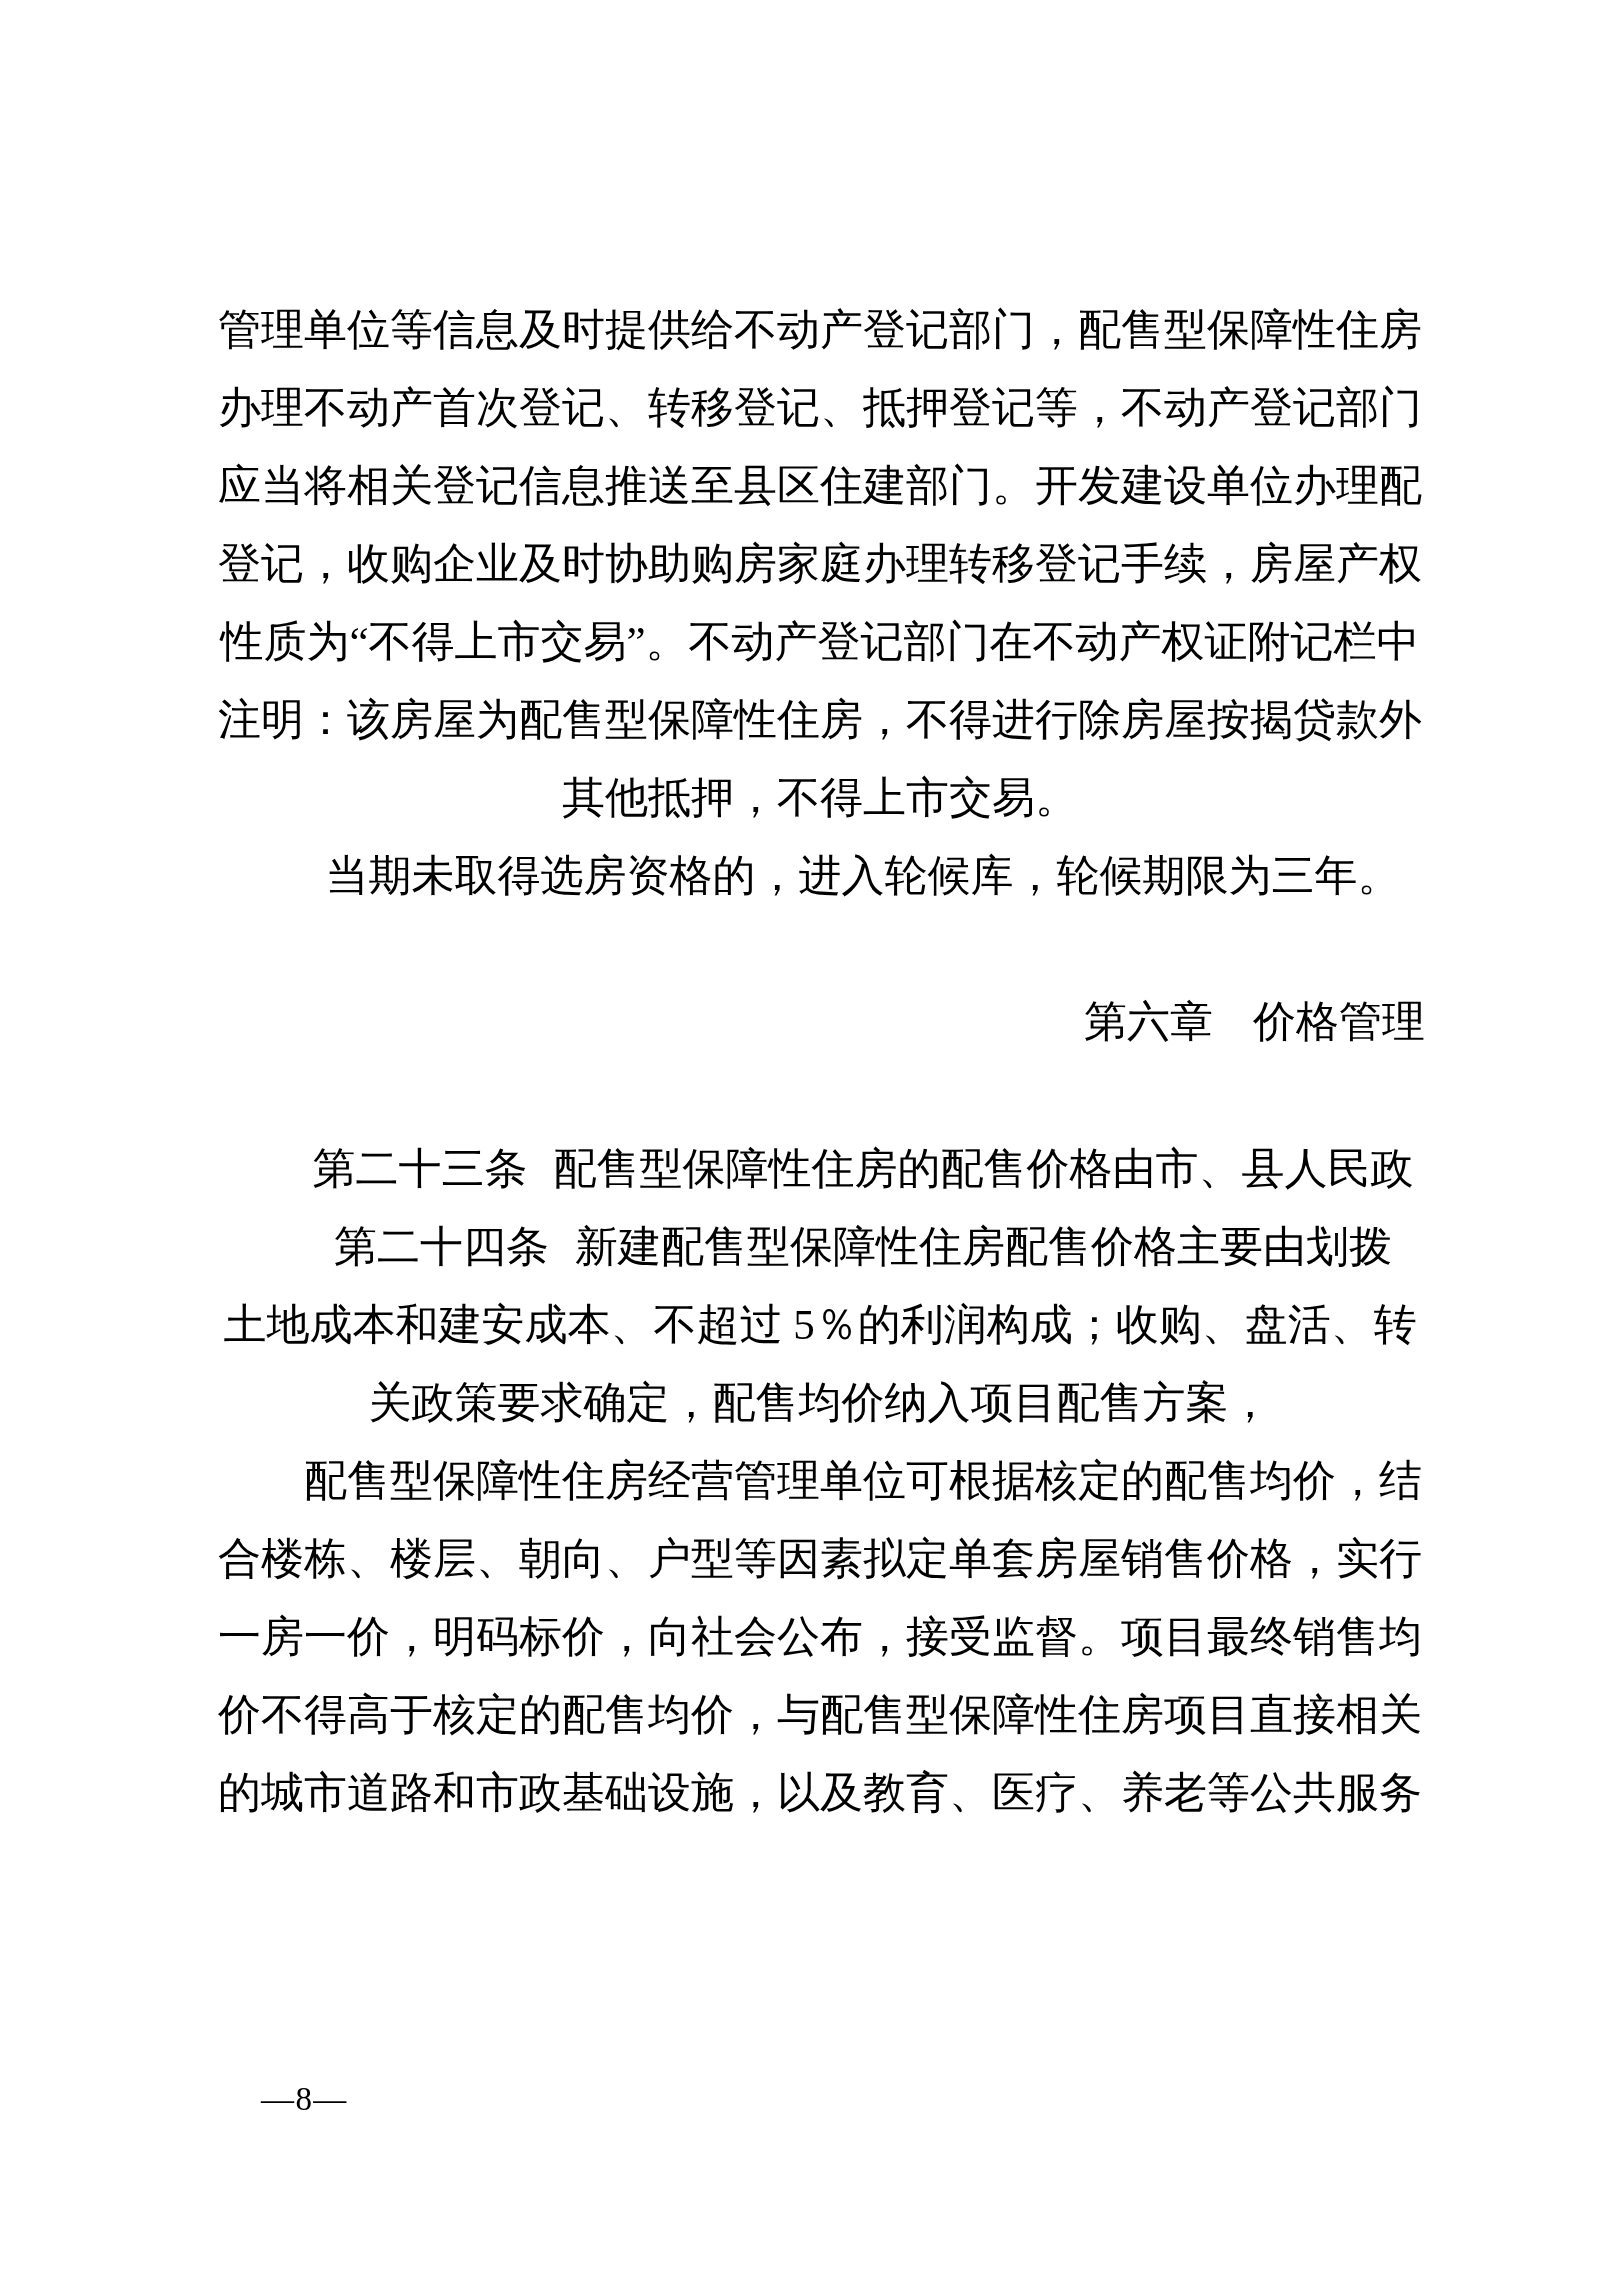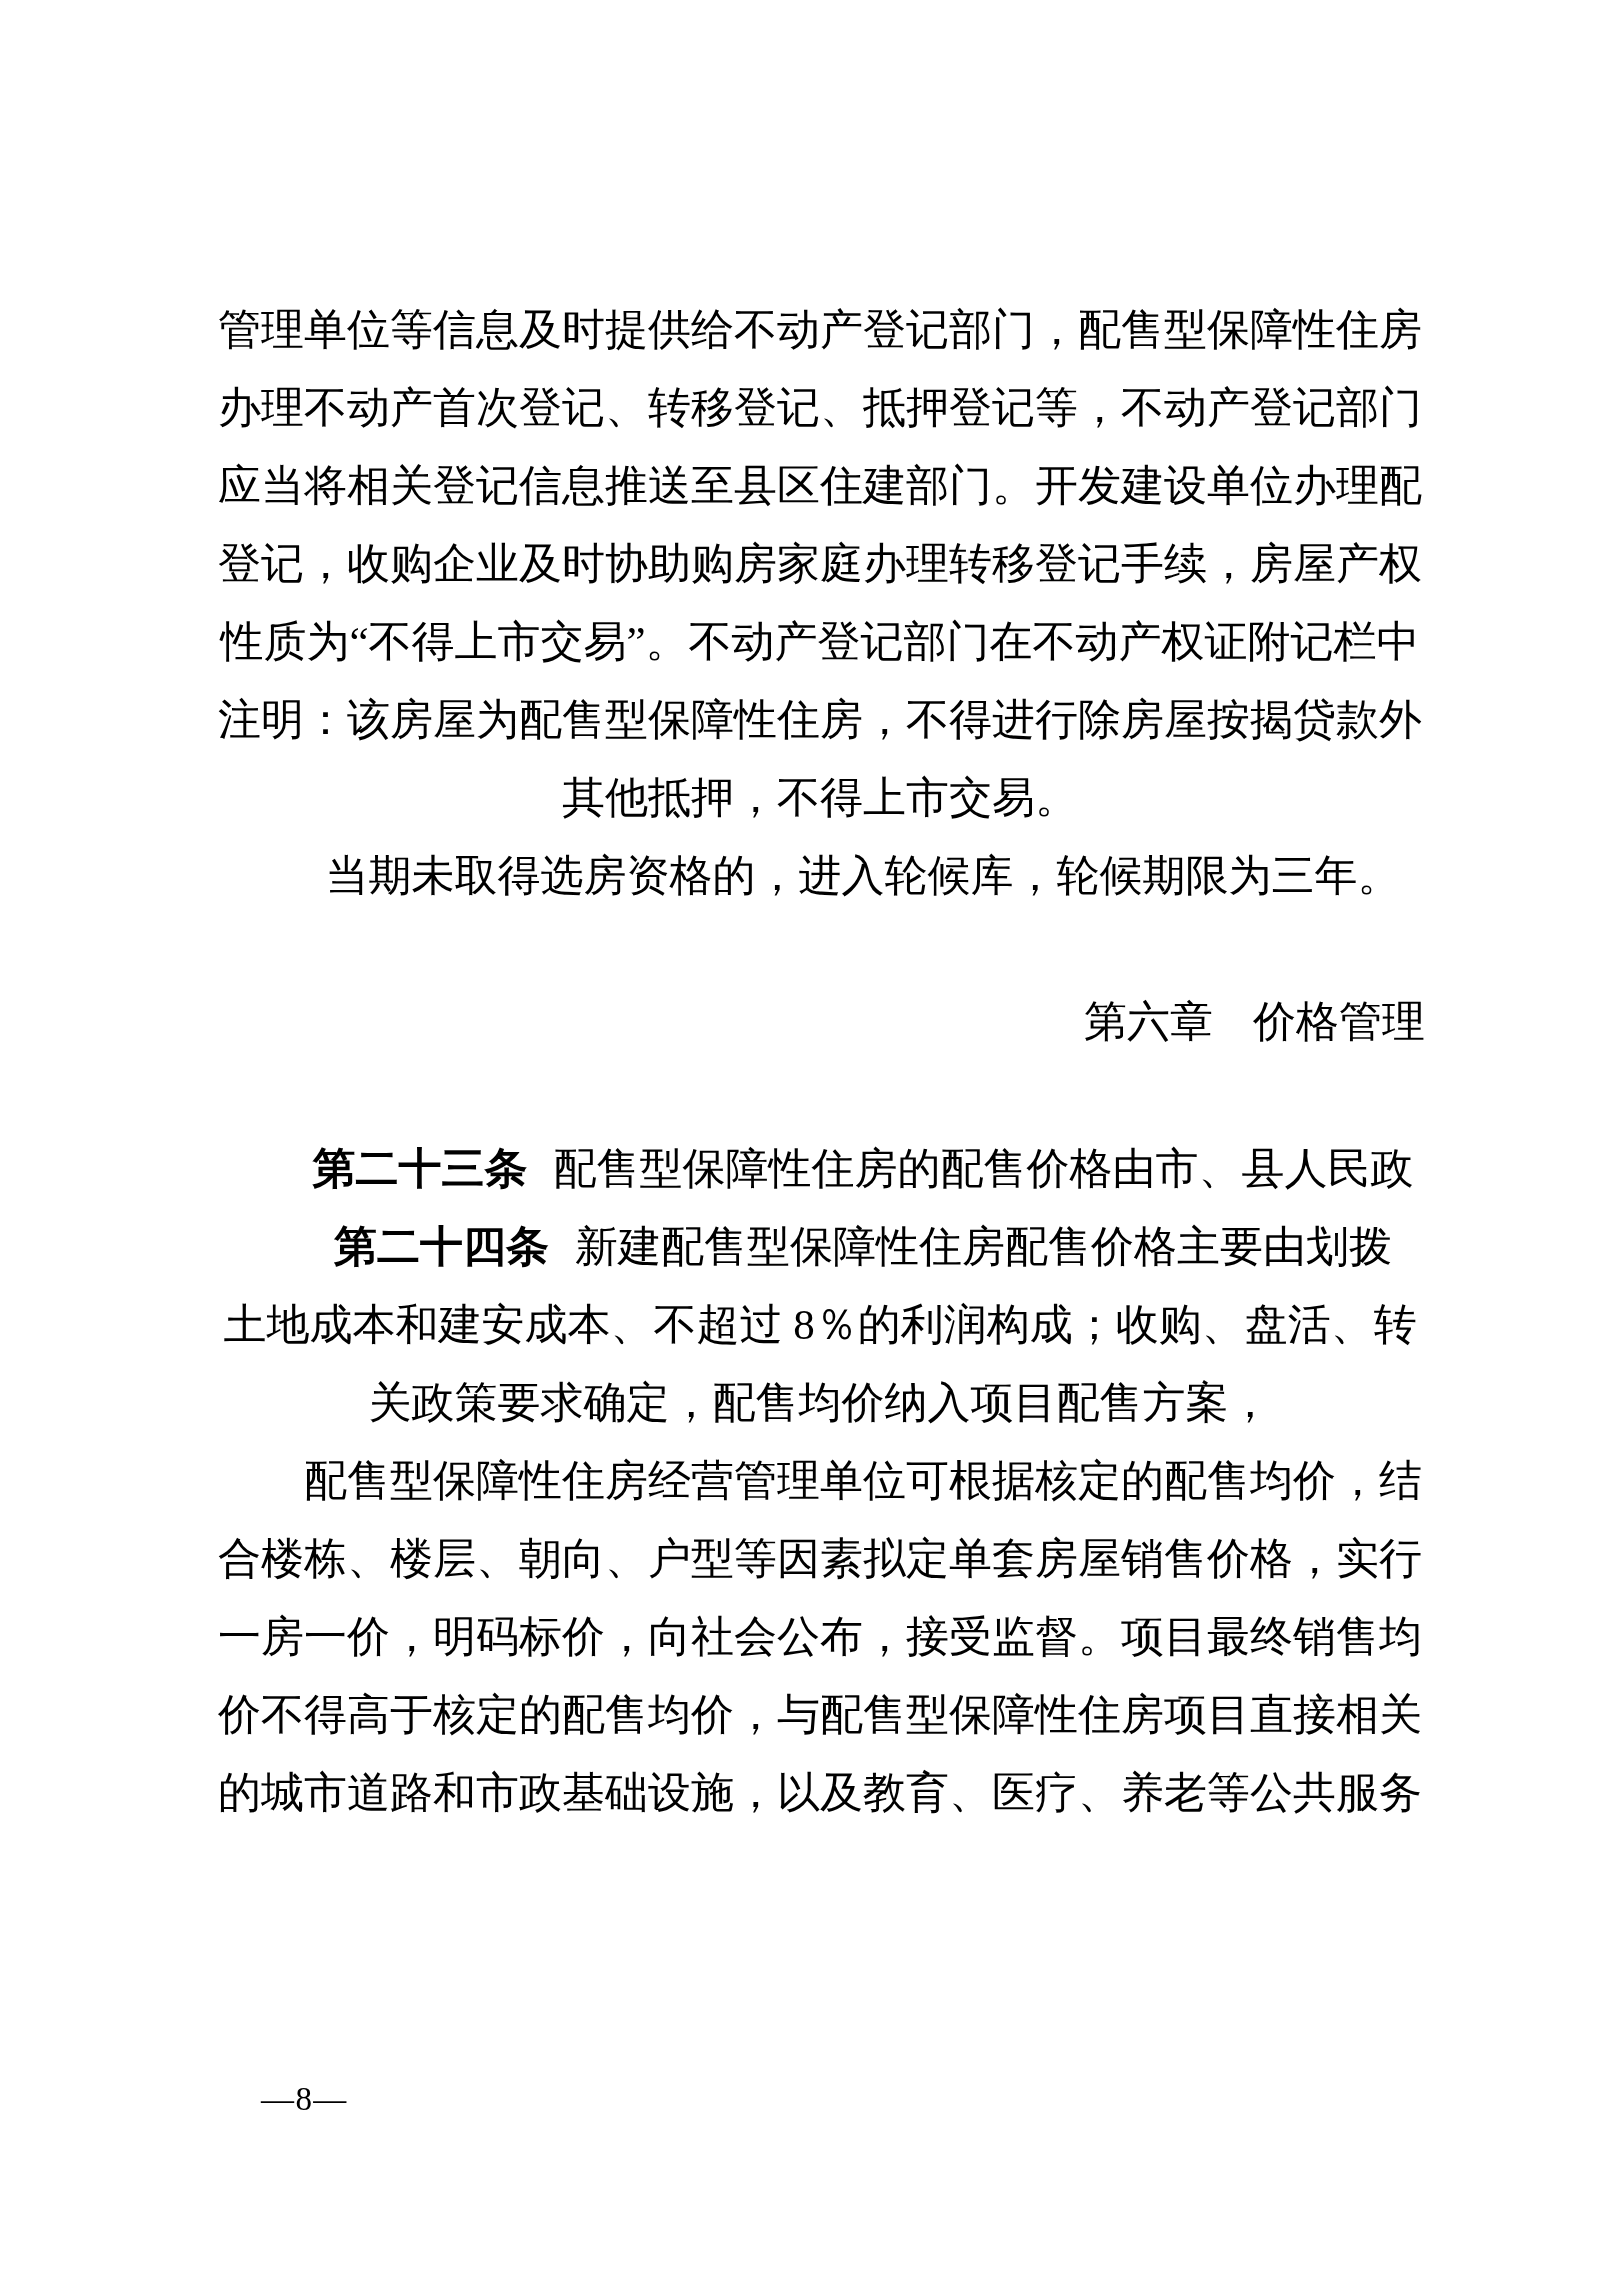--- a/index.html
+++ b/index.html
@@ -34,21 +34,21 @@
   }
   .heading {
     text-align: right;
     text-indent: 0;
     margin-top: 68px;
   }
   .article-start {
     margin-top: 69px;
   }
   .term {
-    font-weight: 700;
+    font-weight: 400;
     margin-right: 26px;
   }
   .chapter-no {
     margin-right: 40px;
   }
   .page-number {
     position: absolute;
     left: 261px;
     top: 2060px;
     height: 78px;
@@ -77,21 +77,21 @@
       <span class="chapter-no">第六章</span><span>价格管理</span>
     </div>
 
     <div class="line indent article-start">
       <span class="term">第二十三条</span><span>配售型保障性住房的配售价格由市、县人民政</span>
     </div>
 
     <div class="line indent">
       <span class="term">第二十四条</span><span>新建配售型保障性住房配售价格主要由划拨</span>
     </div>
-    <div class="line">土地成本和建安成本、不超过 8％的利润构成；收购、盘活、转</div>
+    <div class="line">土地成本和建安成本、不超过 5％的利润构成；收购、盘活、转</div>
     <div class="line">关政策要求确定，配售均价纳入项目配售方案，</div>
 
     <div class="line indent">配售型保障性住房经营管理单位可根据核定的配售均价，结</div>
     <div class="line">合楼栋、楼层、朝向、户型等因素拟定单套房屋销售价格，实行</div>
     <div class="line">一房一价，明码标价，向社会公布，接受监督。项目最终销售均</div>
     <div class="line">价不得高于核定的配售均价，与配售型保障性住房项目直接相关</div>
     <div class="line">的城市道路和市政基础设施，以及教育、医疗、养老等公共服务</div>
 
   </div>
 

